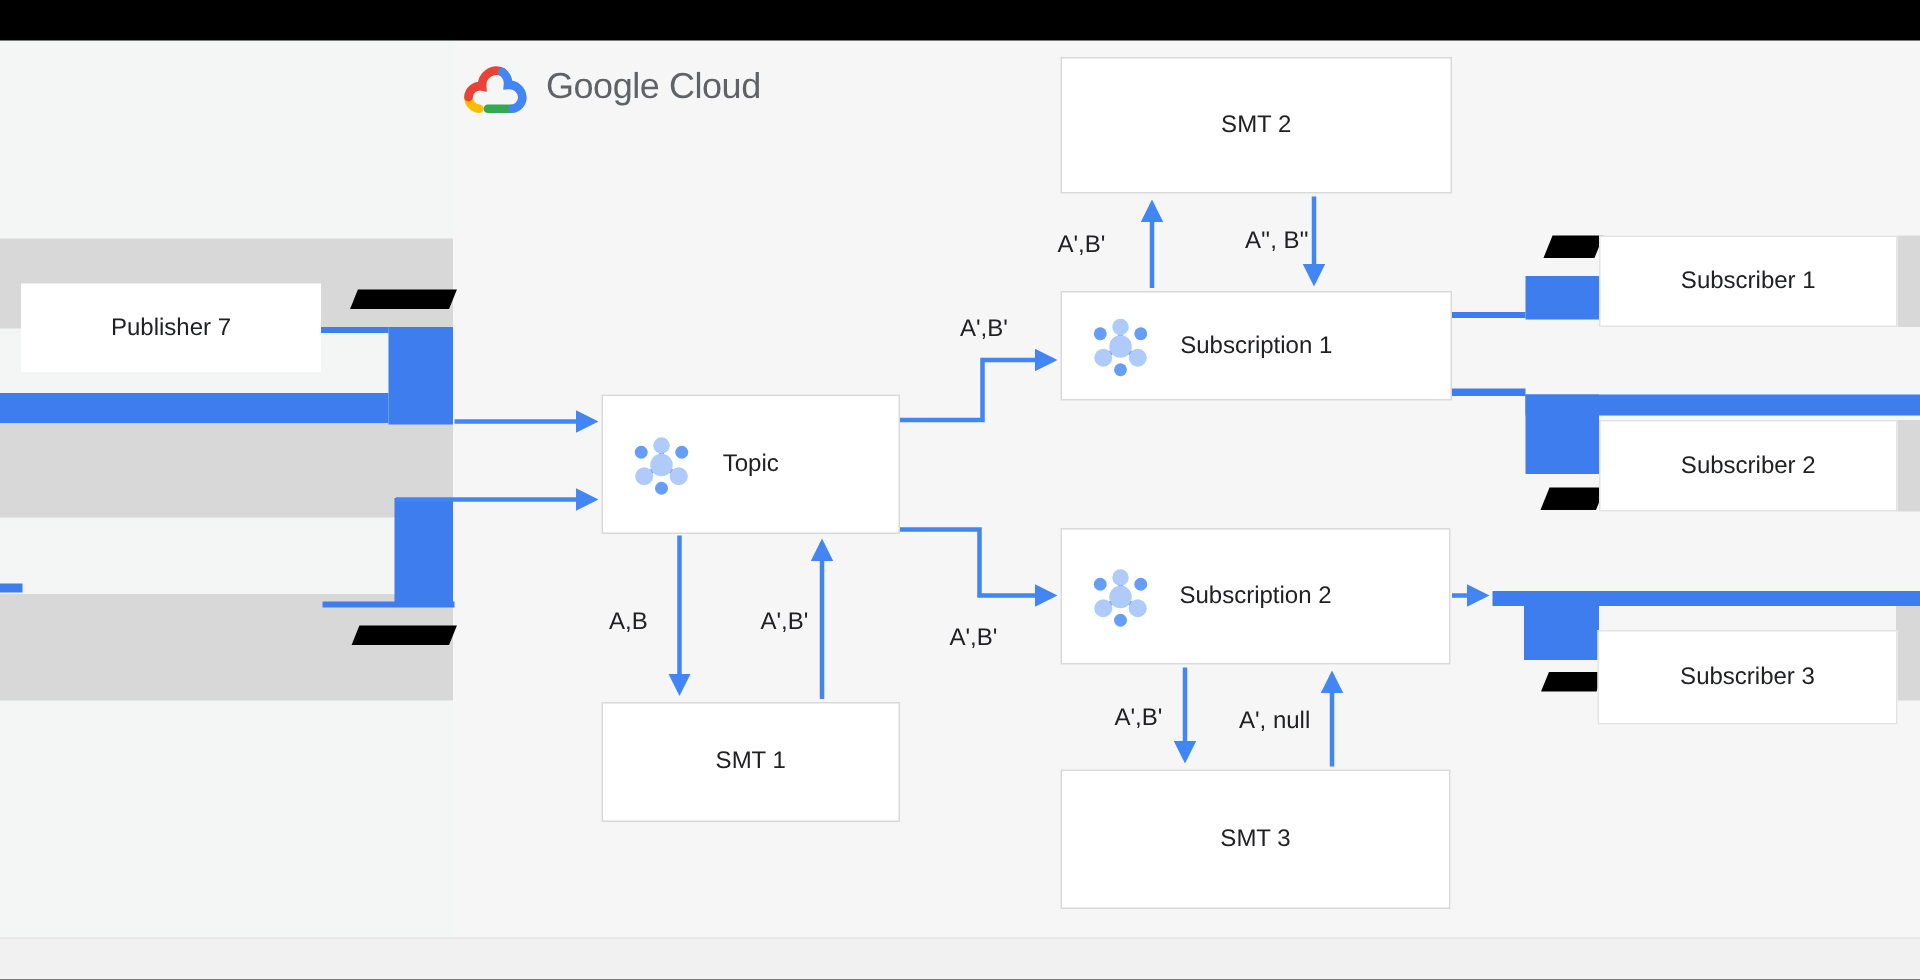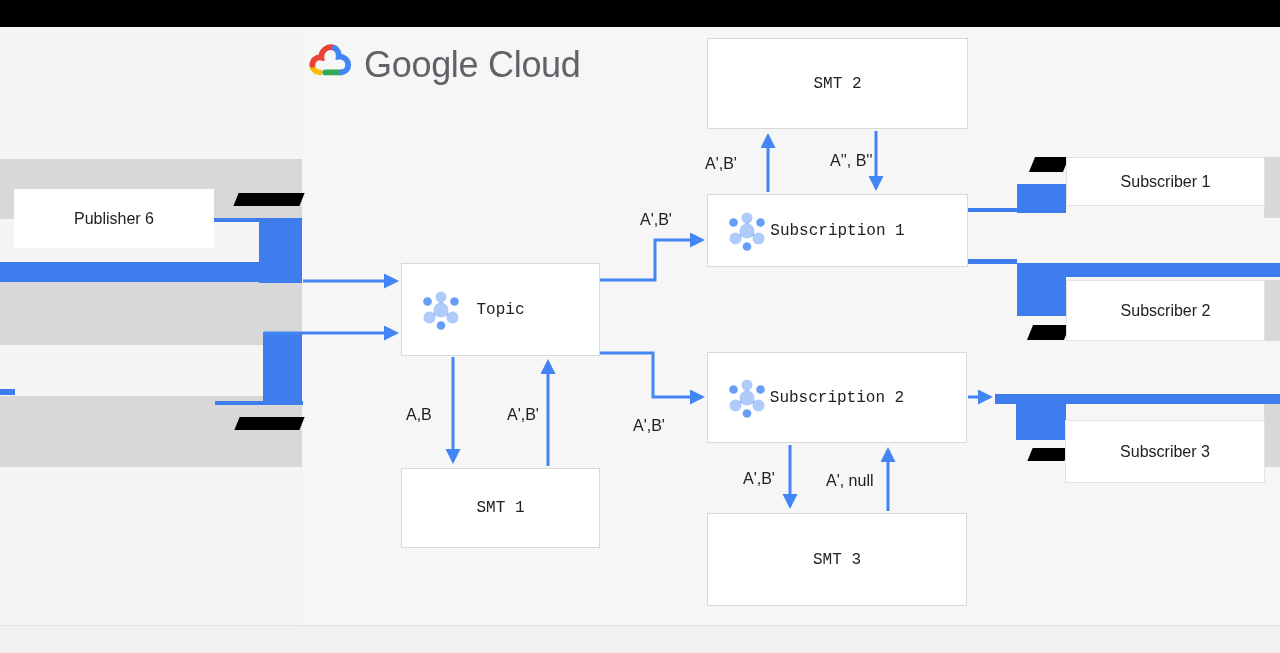--- a/index.html
+++ b/index.html
@@ -8,25 +8,25 @@
   .abs{position:absolute;}
   .topbar{left:0;top:0;width:1280px;height:27px;background:#000;}
   .left-col{left:0;top:27px;width:302px;height:598px;background:#f4f5f5;}
   .main-area{left:302px;top:27px;width:978px;height:598px;background:#f6f6f6;}
   .bottom-strip{left:0;top:625px;width:1280px;height:28px;background:#f1f1f2;border-top:1px solid #e4e4e5;box-sizing:border-box;}
   .gray{background:#d8d8d8;}
   .blue{background:#3e7dee;}
   .blk{background:#000;transform:skewX(-22deg);}
   .box{background:#fff;display:flex;align-items:center;justify-content:center;
        color:#202124;font-size:16px;box-sizing:border-box;}
-  .nodebox{border:1px solid #d9d9d9;font-family:Liberation Mono, monospace;}
+  .nodebox{border:1px solid #d9d9d9;}
   .subbox{border:1px solid #e3e3e3;}
   .icon-slot{position:absolute;left:17px;top:50%;transform:translateY(-50%);width:44px;height:44px;}
   .elabel{position:absolute;color:#202124;font-size:16px;white-space:nowrap;}
-  .brand-text{position:absolute;left:364px;top:44px;font-size:36px;color:#5f6368;letter-spacing:-0.3px;}
+  .brand-text{position:absolute;left:364px;top:44px;font-size:24px;color:#5f6368;letter-spacing:-0.3px;}
   svg.overlay{position:absolute;left:0;top:0;pointer-events:none;}
 </style>
 </head>
 <body>
 
 <div id="canvas">
 
   <svg width="0" height="0" style="position:absolute">
     <defs>
       <symbol id="pubsub" viewBox="0 0 44 44">
@@ -105,21 +105,21 @@
     <g fill="none" stroke-width="6" stroke-linecap="round">
       <path d="M12,33 A8,8 0 0 1 4.5,25" stroke="#fbbc04"></path>
       <path d="M4.5,25 A8,8 0 0 1 14,17.5 A10,10 0 0 1 28,7.5" stroke="#ea4335"></path>
       <path d="M34,33 L18,33" stroke="#34a853"></path>
       <path d="M28,7.5 A10,10 0 0 1 32,16.5 A9,9 0 0 1 42,25 A8,8 0 0 1 35,33" stroke="#4285f4"></path>
     </g>
   </svg>
   <div class="brand-text">Google Cloud</div>
 
   <div class="abs box" style="left:14px;top:189px;width:200px;height:59px">
-    <span>Publisher 6</span>
+    <span>Publisher 7</span>
   </div>
 
   <div class="abs box nodebox" style="left:401px;top:263px;width:199px;height:93px">
     <svg class="icon-slot" viewBox="0 0 44 44">
         <use href="#pubsub"></use>
       </svg>
     <span>Topic</span>
   </div>
   <div class="abs box nodebox" style="left:401px;top:468px;width:199px;height:80px">
     <span>SMT 1</span>
@@ -136,21 +136,21 @@
   <div class="abs box nodebox" style="left:707px;top:352px;width:260px;height:91px">
     <svg class="icon-slot" viewBox="0 0 44 44">
         <use href="#pubsub"></use>
       </svg>
     <span>Subscription 2</span>
   </div>
   <div class="abs box nodebox" style="left:707px;top:513px;width:260px;height:93px">
     <span>SMT 3</span>
   </div>
 
-  <div class="abs box subbox" style="left:1066px;top:157px;width:199px;height:49px">
+  <div class="abs box subbox" style="left:1066px;top:157px;width:199px;height:61px">
     <span>Subscriber 1</span>
   </div>
   <div class="abs box subbox" style="left:1066px;top:280px;width:199px;height:61px">
     <span>Subscriber 2</span>
   </div>
   <div class="abs box subbox" style="left:1065px;top:420px;width:200px;height:63px">
     <span>Subscriber 3</span>
   </div>
 
   <div class="elabel" style="left:406px;top:406px">A,B</div>

